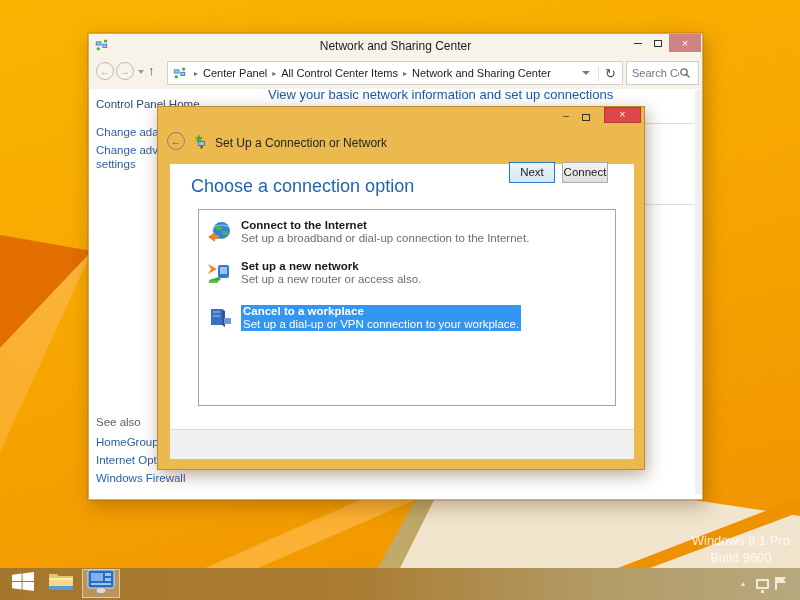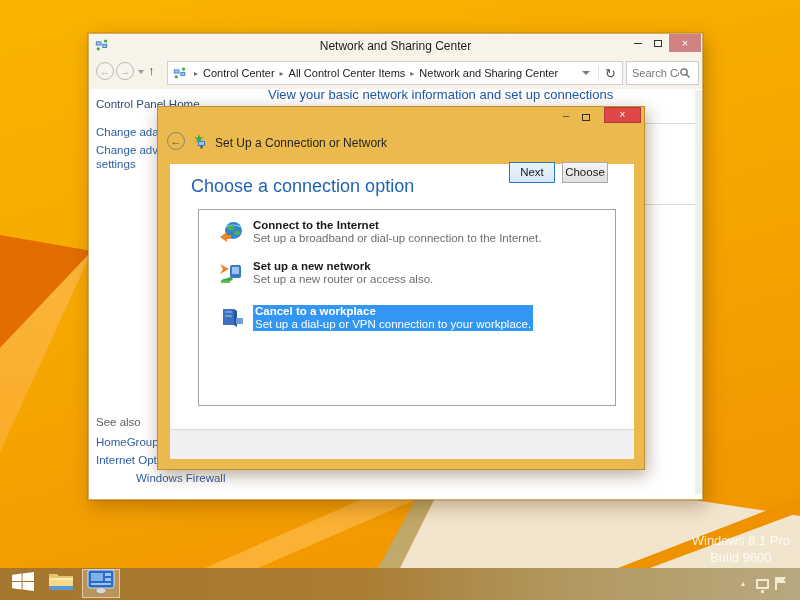--- a/index.html
+++ b/index.html
@@ -62,21 +62,21 @@
   .d-capbtn { position:absolute; top:2px; font-size:11px; color:#3a3a3a; }
   #d-close { position:absolute; top:0; left:446px; width:37px; height:16px; background:#dd4747;
              border:1px solid #b23a3a; color:#fff; font-size:10px; text-align:center; line-height:14px; }
   .d-back { position:absolute; left:9px; top:25px; width:18px; height:18px; border-radius:50%;
             border:1px solid #8b8378; color:#565656; font-size:11px; text-align:center; line-height:16px; }
   .d-title { position:absolute; left:57px; top:29px; font-size:12px; color:#252525; }
   .d-icon { position:absolute; left:35px; top:27px; }
   .d-content { position:absolute; left:12px; top:57px; width:464px; height:265px; background:#fff; }
   .d-heading { position:absolute; left:21px; top:12px; font-size:18px; color:#1f63b5; }
   .listbox { position:absolute; left:28px; top:45px; width:418px; height:197px;
-             border:1px solid #a3a3a3; background:#fff; overflow:hidden;padding-left:12px; }
+             border:1px solid #a3a3a3; background:#fff; overflow:hidden; }
   .option { display:flex; gap:8px; margin:0 8px; align-items:flex-start; }
   .o1 { margin-top:9px; } .o2 { margin-top:11px; } .o3 { margin-top:15px; }
   .opt-title { font-size:11.5px; font-weight:bold; color:#1a1a1a; line-height:13px; }
   .opt-desc  { font-size:11.5px; color:#6e6e6e; line-height:13px; }
   .opt-text.selected { background:#3296f2; width:fit-content; padding:0 2px; }
   .opt-text.selected .opt-title, .opt-text.selected .opt-desc { color:#fff; }
   .d-footer { position:absolute; left:12px; top:322px; width:464px; height:30px;
               background:#f0f0f0; border-top:1px solid #dcdcdc; }
   .btn { position:absolute; top:7px; width:46px; height:21px; font-size:11.5px; color:#1a1a1a;
          text-align:center; line-height:19px;margin-top:48px; }
@@ -148,21 +148,21 @@
         <svg width="13" height="13" viewBox="0 0 16 16">
           <rect x="1" y="3" width="7" height="5" fill="#3a78c8"></rect>
             <rect x="2" y="4" width="5" height="3" fill="#9cc4ee"></rect>
           <rect x="9" y="6" width="6" height="5" fill="#3a78c8"></rect>
             <rect x="10" y="7" width="4" height="3" fill="#9cc4ee"></rect>
           <circle cx="4" cy="12" r="2" fill="#3fae3f"></circle>
             <circle cx="13" cy="2.5" r="2" fill="#3fae3f"></circle>
         </svg>
       </span>
       <span class="crumb-sep">▸</span>
-      <span>Control Center</span>
+      <span>Center Panel</span>
       <span class="crumb-sep">▸</span>
       <span>All Control Center Items</span>
       <span class="crumb-sep">▸</span>
       <span>Network and Sharing Center</span>
       <span class="addr-right">
         <span class="addr-dd"></span>
         <span class="addr-refresh"><span>↻</span></span>
       </span>
     </div>
 
@@ -175,21 +175,21 @@
           </svg>
       </span>
     </div>
 
     <div class="sidebar-link" style="top:63px;color:#2b4a77;">Control Panel Home</div>
     <div class="sidebar-link" style="top:91px;">Change adapter settings</div>
     <div class="sidebar-link" style="top:109px;">Change advanced sharing settings</div>
     <div class="sidebar-link" style="top:381px;color:#5f5f5f;">See also</div>
     <div class="sidebar-link" style="top:401px;">HomeGroup</div>
     <div class="sidebar-link" style="top:419px;">Internet Options</div>
-    <div class="sidebar-link" style="top:437px;margin-left:40px;">Windows Firewall</div>
+    <div class="sidebar-link" style="top:437px;">Windows Firewall</div>
 
     <div class="w-heading">View your basic network information and set up connections</div>
     <div class="sepline" style="left:460px;top:89px;width:148px;"></div>
     <div class="sepline" style="left:460px;top:170px;width:148px;"></div>
     <div class="scrollstrip"></div>
   </div>
 
   <div id="dlg">
     <div class="d-capbtn" style="left:405px;"><span>–</span></div>
     <div class="d-capbtn" style="left:424px;top:4px;"><span class="maxbox" style="display:inline-block;"></span></div>
@@ -257,21 +257,21 @@
             <div class="opt-title">Cancel to a workplace</div>
             <div class="opt-desc">Set up a dial-up or VPN connection to your workplace.</div>
           </div>
         </div>
 
       </div>
     </div>
 
     <div class="d-footer"></div>
     <div class="btn" id="btn-next">Next</div>
-    <div class="btn" id="btn-cancel">Choose</div>
+    <div class="btn" id="btn-cancel">Connect</div>
   </div>
 
   <div id="taskbar">
     <div class="tb-btn" style="left:6px;width:34px;">
       <span>
         <svg width="23" height="19" viewBox="0 0 24 20">
           <polygon points="0,3 10,1.6 10,9.5 0,9.5" fill="#fff"></polygon>
           <polygon points="11,1.45 23,0 23,9.5 11,9.5" fill="#fff"></polygon>
           <polygon points="0,10.5 10,10.5 10,18.4 0,17" fill="#fff"></polygon>
           <polygon points="11,10.5 23,10.5 23,20 11,18.55" fill="#fff"></polygon>

